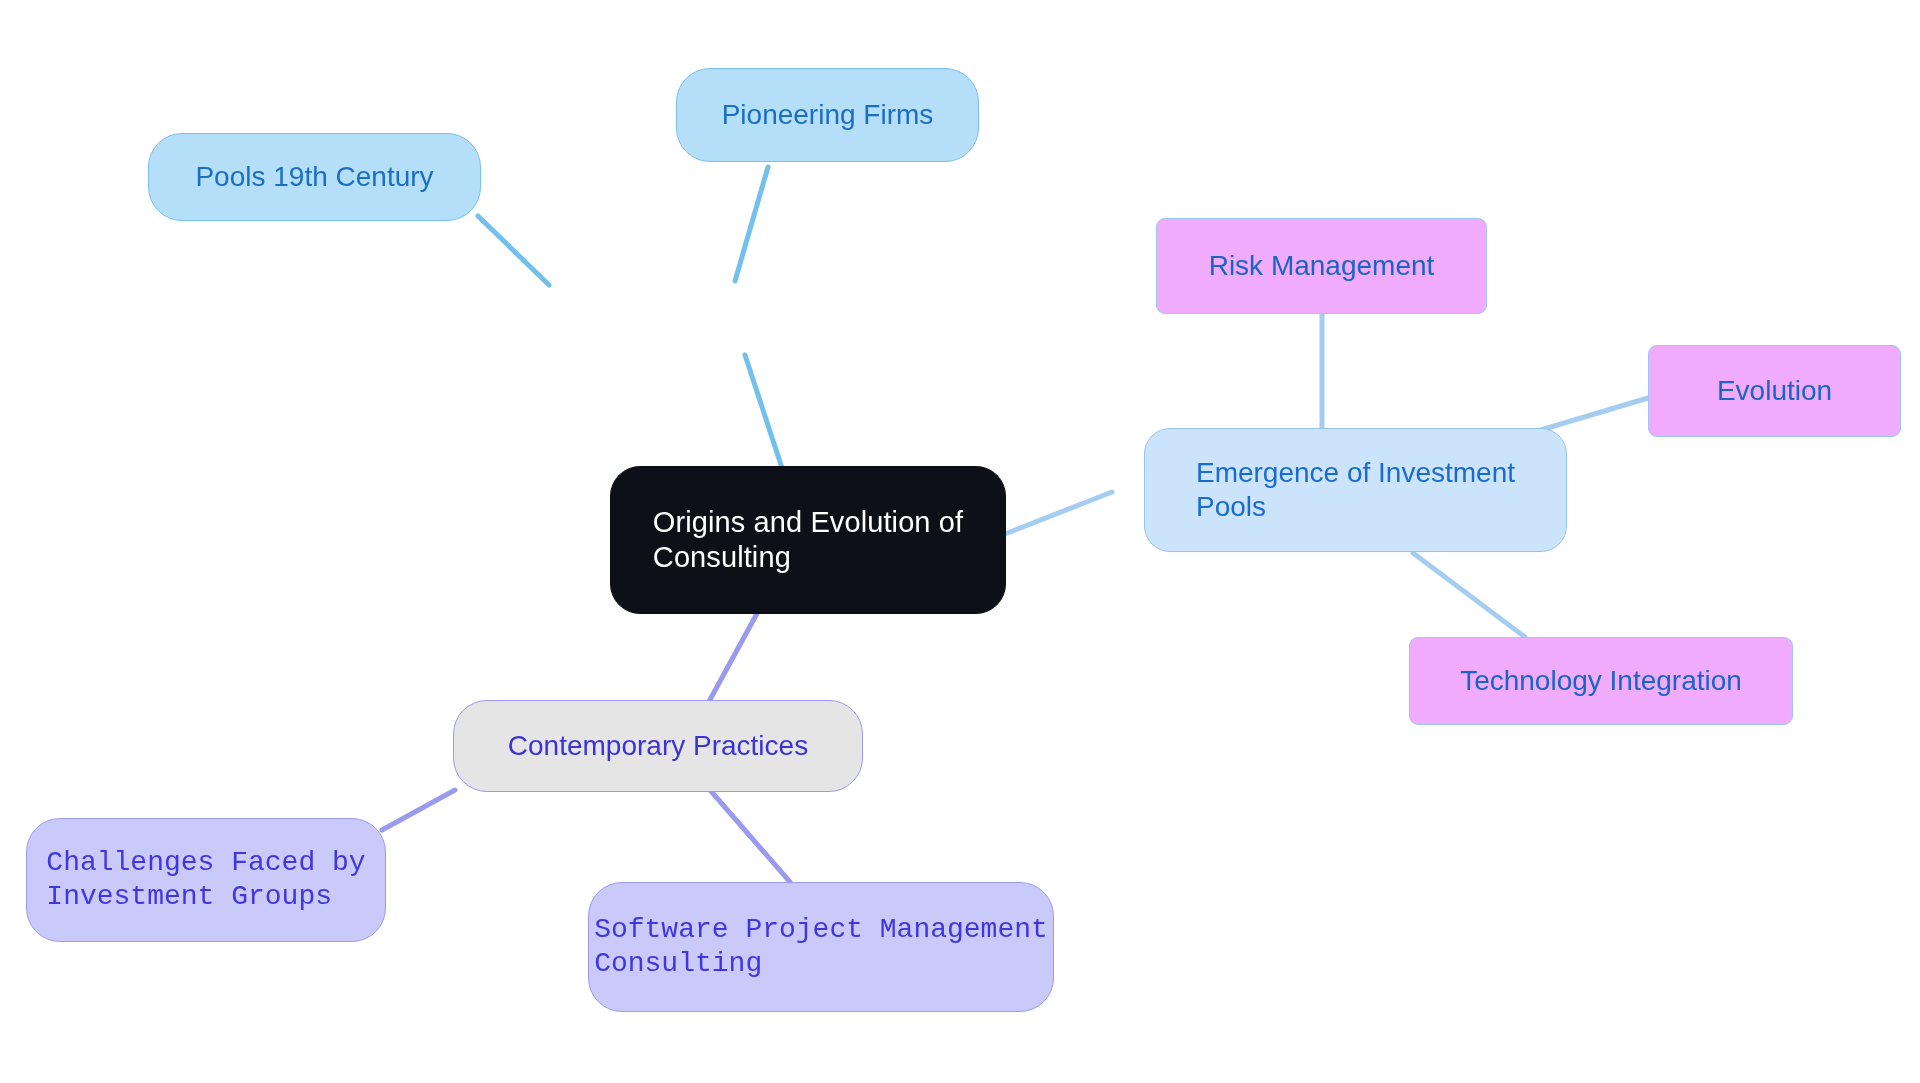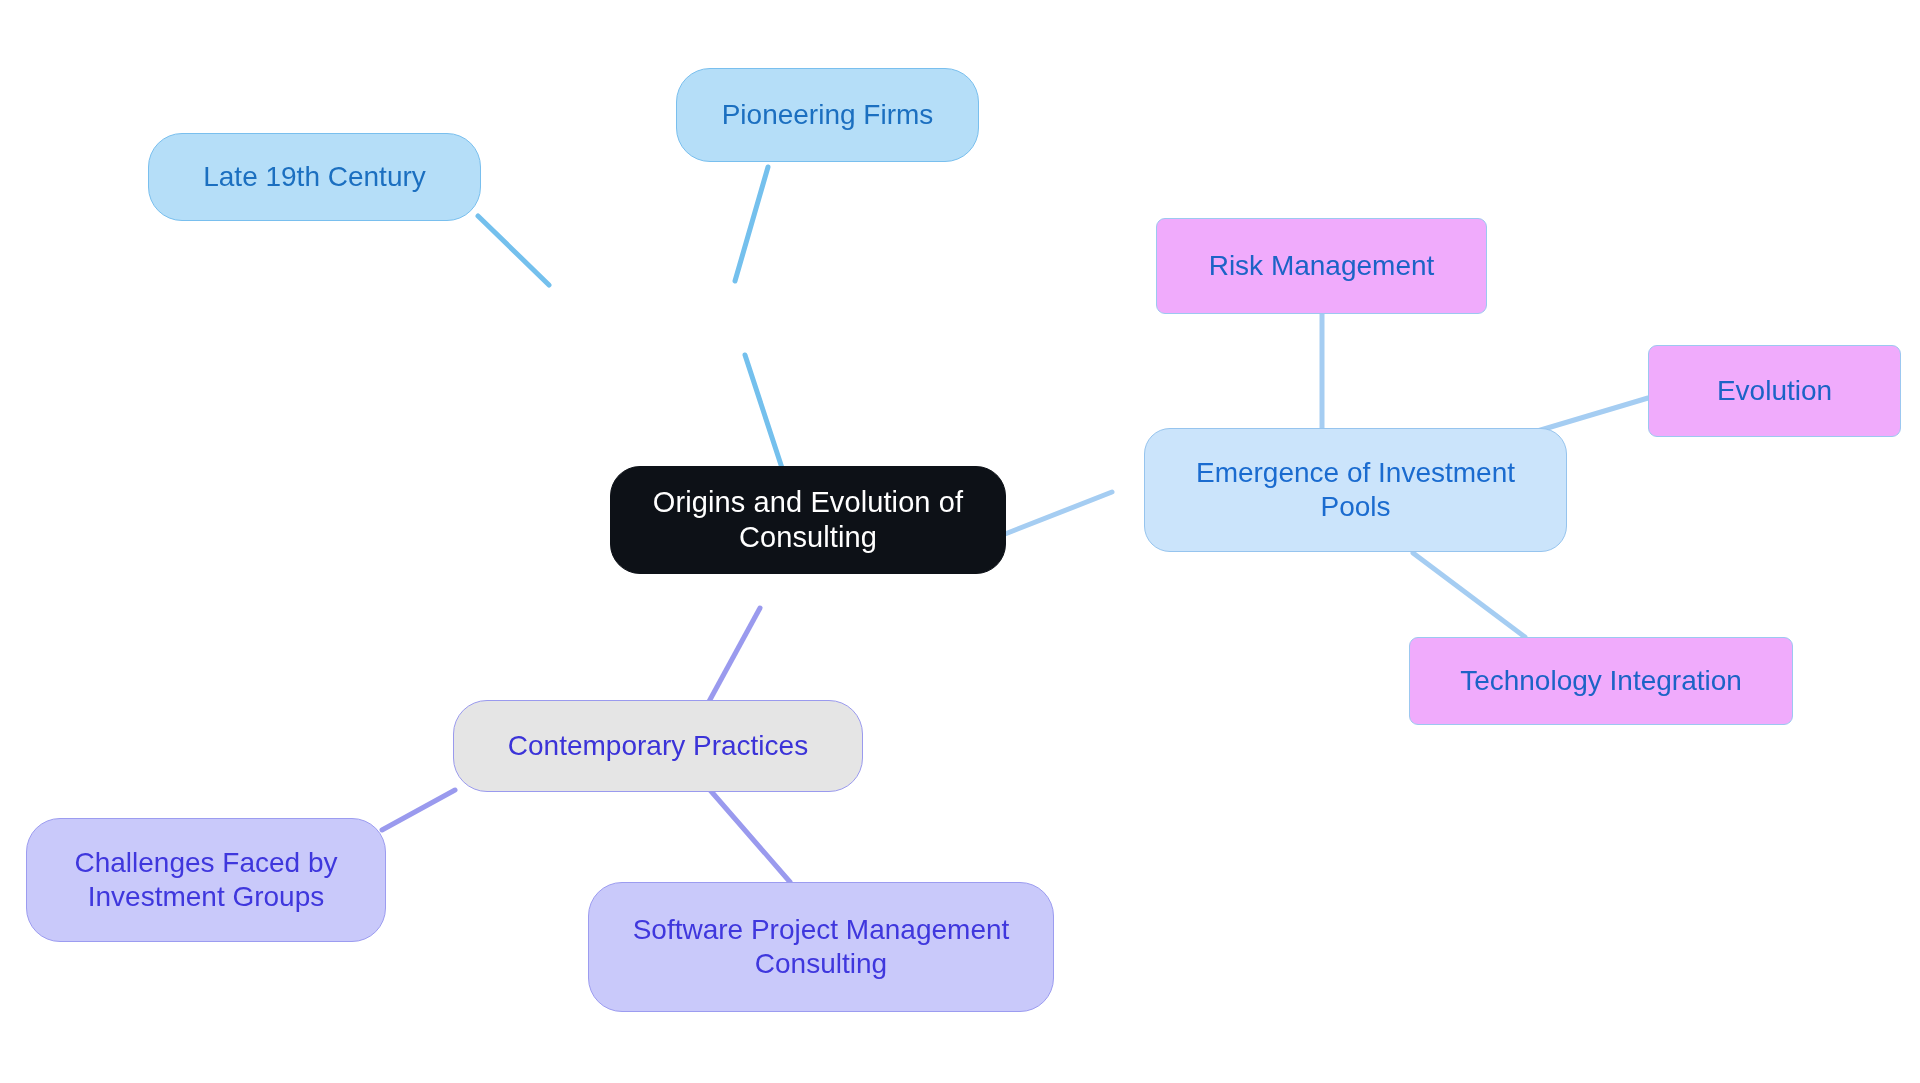--- a/index.html
+++ b/index.html
@@ -24,21 +24,21 @@
     width: 1920px;
     height: 1083px;
     pointer-events: none;
   }
   .node {
     position: absolute;
     box-sizing: border-box;
     display: flex;
     align-items: center;
     justify-content: center;
-    text-align: center;
+    text-align: left;
     line-height: 1.22;
     white-space: pre-line;
     border-style: solid;
     border-width: 1.5px;
   }
   .node-root {
     background: #0d1117;
     border-color: #0d1117;
     color: #ffffff;
     border-radius: 30px;
@@ -79,20 +79,21 @@
     color: #3b33d8;
     border-radius: 34px;
     font-size: 28px;
   }
   .node-purple-leaf {
     background: #c9c9fa;
     border-color: #9c9cf0;
     color: #3f37dd;
     border-radius: 34px;
     font-size: 28px;
+    font-family: Liberation Mono, monospace;
   }
 </style>
 </head>
 <body>
 
 <div id="canvas">
 
   <svg id="edge-layer" viewBox="0 0 1920 1083" width="1920" height="1083" xmlns="http://www.w3.org/2000/svg">
 
     <path d="M 782 468 L 745 355" fill="none" stroke="#74c0ed" stroke-width="5" stroke-linecap="round"></path>
@@ -109,25 +110,25 @@
 
     <path d="M 1413 553 L 1525 637" fill="none" stroke="#a5cdf2" stroke-width="5" stroke-linecap="round"></path>
 
     <path d="M 760 608 L 700 718" fill="none" stroke="#9a9aee" stroke-width="5" stroke-linecap="round"></path>
 
     <path d="M 455 790 L 382 830" fill="none" stroke="#9a9aee" stroke-width="5" stroke-linecap="round"></path>
 
     <path d="M 710 790 L 790 882" fill="none" stroke="#9a9aee" stroke-width="5" stroke-linecap="round"></path>
   </svg>
 
-  <div class="node node-root" style="left:610px; top:466px; width:396px; height:108px;">Origins and Evolution of
+  <div class="node node-root" style="left:610px; top:466px; width:396px; height:148px;">Origins and Evolution of
 Consulting</div>
 
 
-  <div class="node node-blue-leaf" style="left:148px; top:133px; width:333px; height:88px;">Late 19th Century</div>
+  <div class="node node-blue-leaf" style="left:148px; top:133px; width:333px; height:88px;">Pools 19th Century</div>
 
   <div class="node node-blue-leaf" style="left:676px; top:68px; width:303px; height:94px;">Pioneering Firms</div>
 
   <div class="node node-sky-branch" style="left:1144px; top:428px; width:423px; height:124px;">Emergence of Investment
 Pools</div>
 
   <div class="node node-sky-leaf" style="left:1156px; top:218px; width:331px; height:96px;">Risk Management</div>
 
   <div class="node node-sky-leaf" style="left:1648px; top:345px; width:253px; height:92px;">Evolution</div>
 

